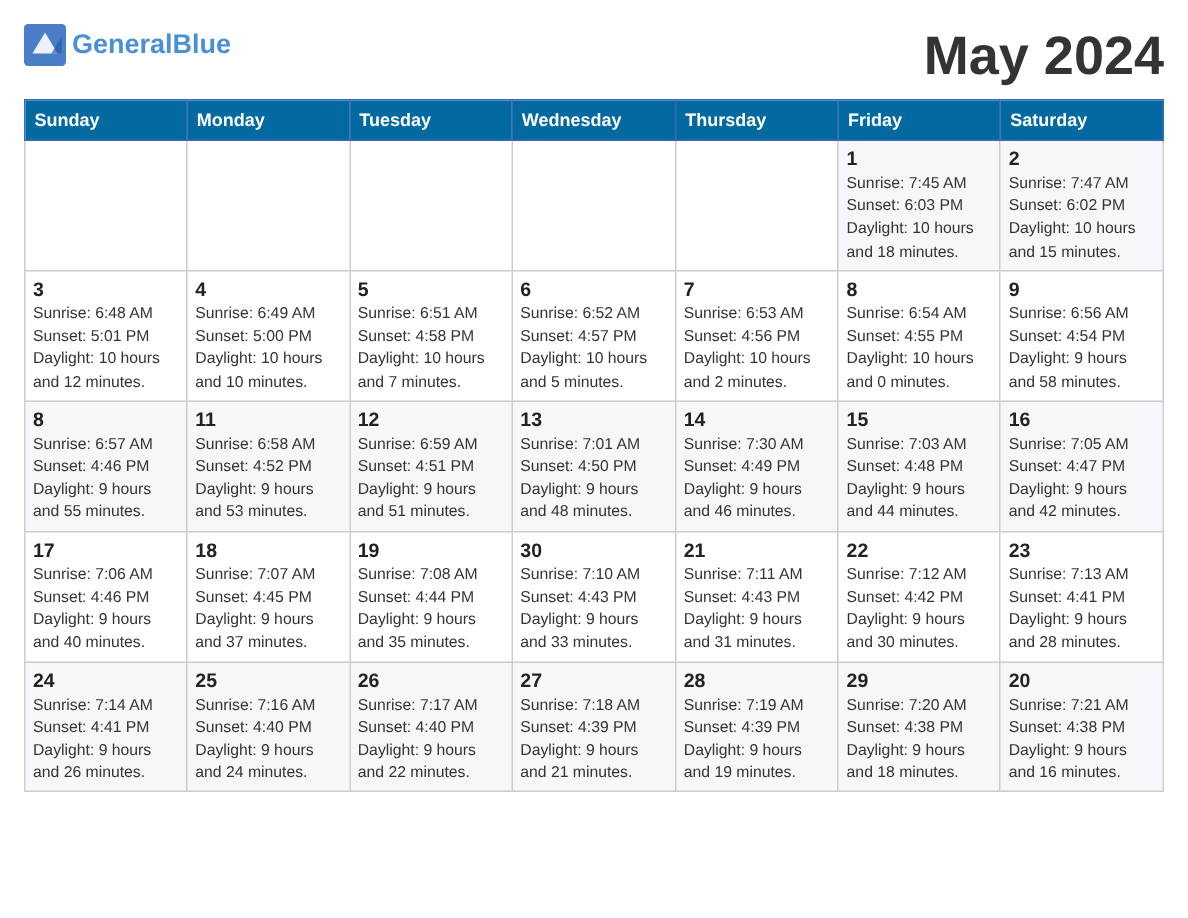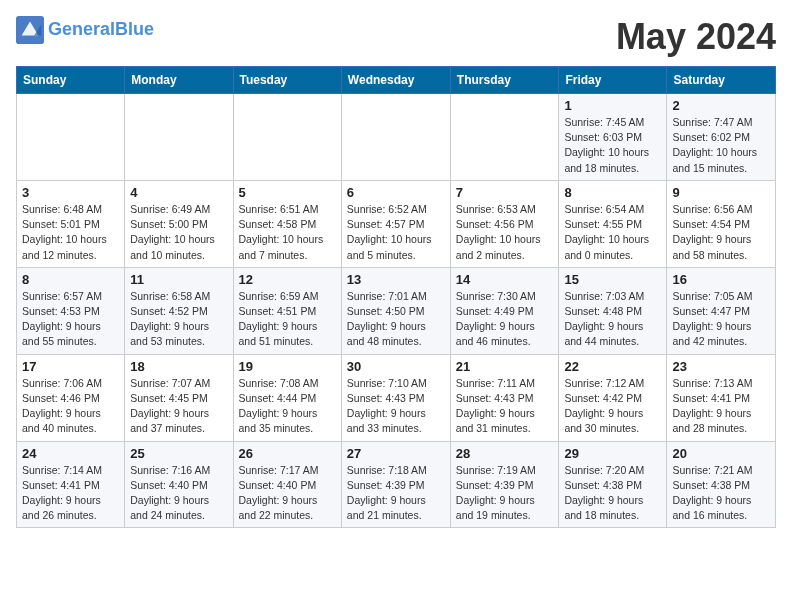--- a/index.html
+++ b/index.html
@@ -182,21 +182,21 @@
           <span class="day-num">9</span>
           <div class="day-info">Sunrise: 6:56 AM
 Sunset: 4:54 PM
 Daylight: 9 hours and 58 minutes.</div>
         </td>
       </tr>
       <tr>
         <td>
           <span class="day-num">8</span>
           <div class="day-info">Sunrise: 6:57 AM
-Sunset: 4:53 PM
+Sunset: 4:46 PM
 Daylight: 9 hours and 55 minutes.</div>
         </td>
         <td>
           <span class="day-num">11</span>
           <div class="day-info">Sunrise: 6:58 AM
 Sunset: 4:52 PM
 Daylight: 9 hours and 53 minutes.</div>
         </td>
         <td>
           <span class="day-num">12</span>

